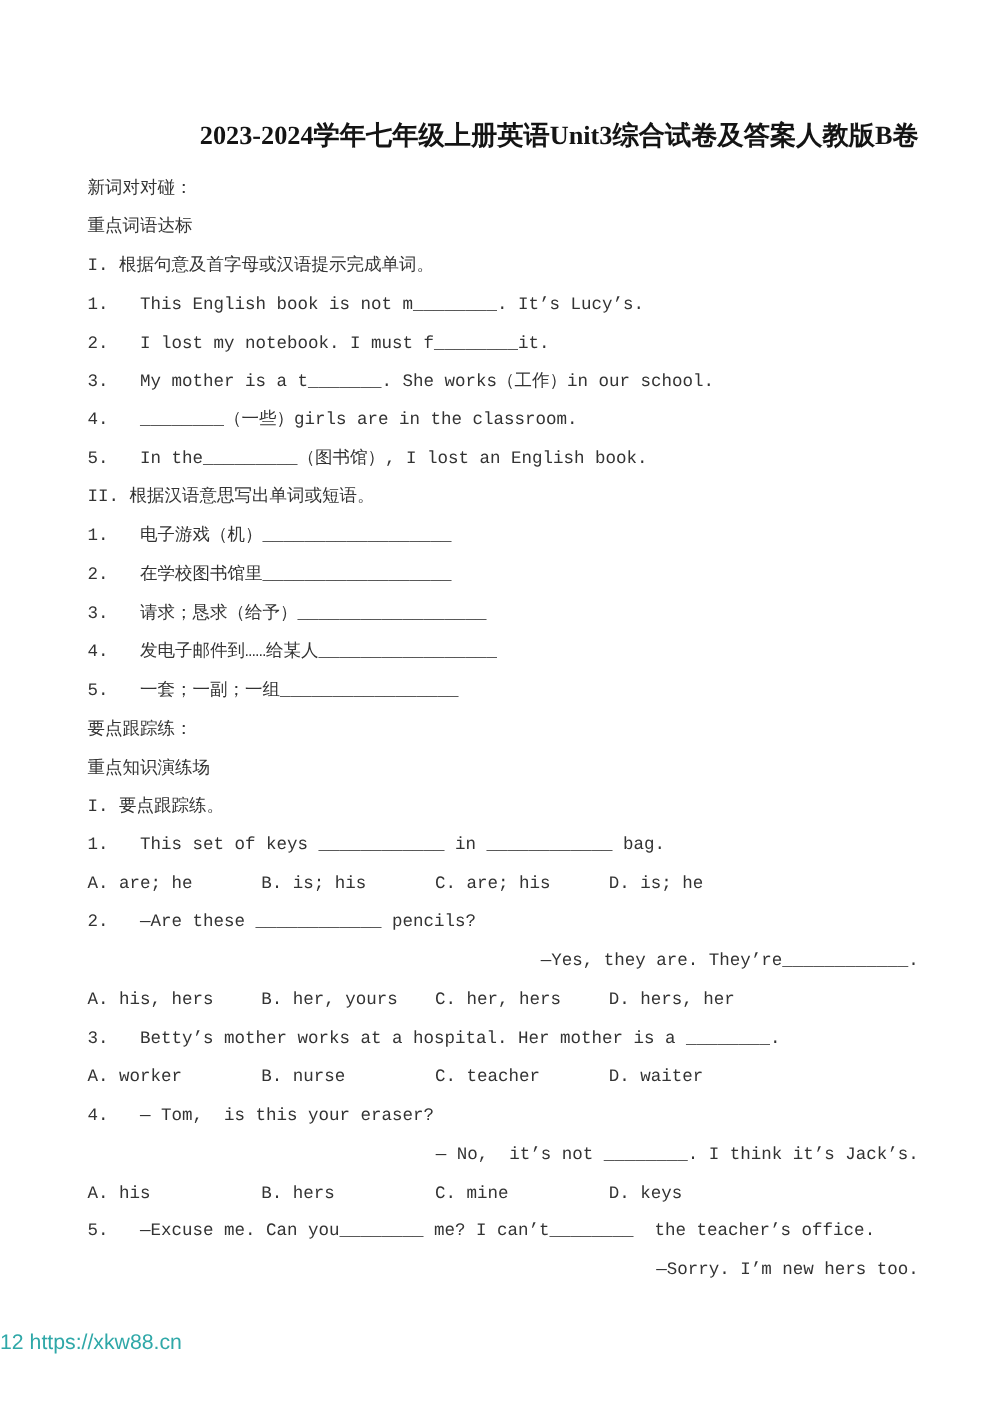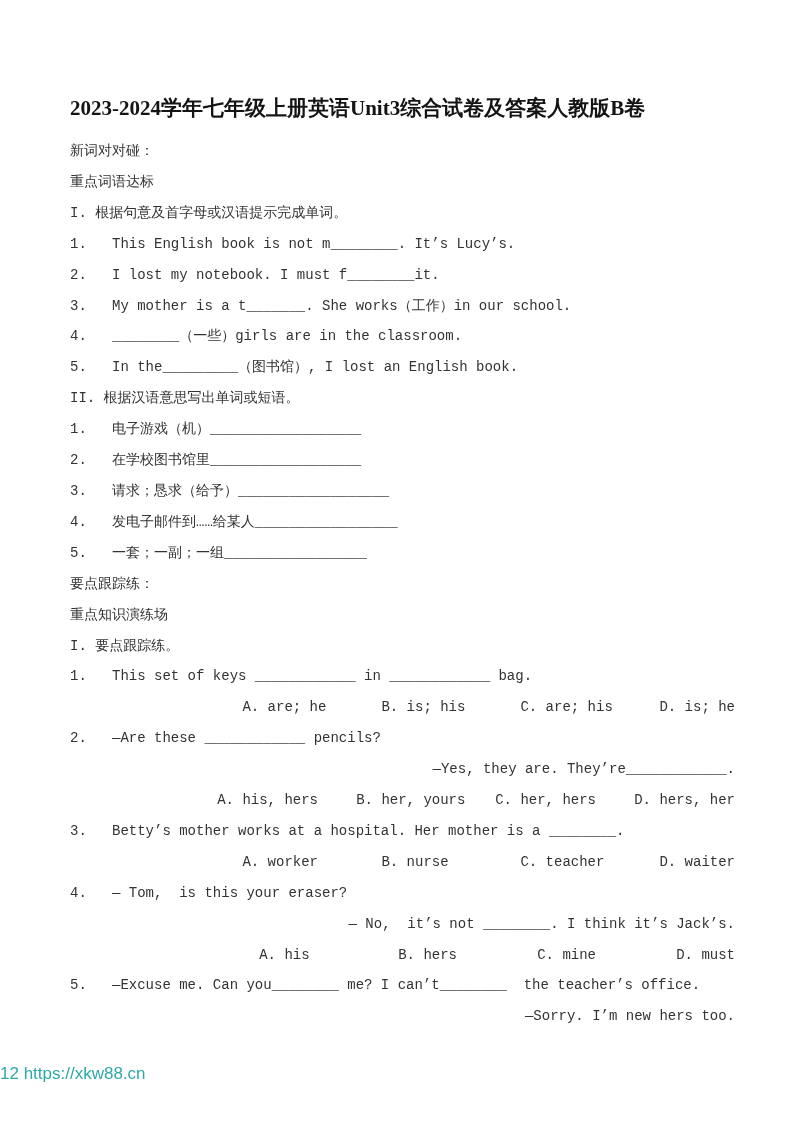--- a/index.html
+++ b/index.html
@@ -19,41 +19,40 @@
     position: absolute;
     left: 70px;
     top: 94px;
     width: 665px;
   }
   .title {
     font-family: "Liberation Serif", "DejaVu Serif", serif;
     font-weight: bold;
     font-size: 21px;
     color: #141414;
-    text-align: left;
+    text-align: right;
     line-height: 28px;
     margin-bottom: 14px;
     white-space: nowrap;
   }
   .line {
     font-size: 14px;
     line-height: 30.9px;
     white-space: pre-wrap;
     color: #333333;
   }
   .line.indent {
     padding-left: 30px;
     text-align: right;
   }
   .opts {
     display: flex;
     font-size: 14px;
     line-height: 30.9px;
     white-space: pre;
-    justify-content: flex-end;
   }
   .opts span {
     width: 139px;
     flex: 0 0 auto;
   }
   .opts span:last-child {
     width: auto;
   }
   .footer {
     position: absolute;
@@ -94,21 +93,21 @@
       <div class="line">I. 要点跟踪练。</div>
       <div class="line">1.   This set of keys ____________ in ____________ bag.</div>
       <div class="opts"><span>A. are; he</span><span>B. is; his</span><span>C. are; his</span><span>D. is; he</span></div>
       <div class="line">2.   —Are these ____________ pencils?</div>
       <div class="line indent">—Yes, they are. They’re____________.</div>
       <div class="opts"><span>A. his, hers</span><span>B. her, yours</span><span>C. her, hers</span><span>D. hers, her</span></div>
       <div class="line">3.   Betty’s mother works at a hospital. Her mother is a ________.</div>
       <div class="opts"><span>A. worker</span><span>B. nurse</span><span>C. teacher</span><span>D. waiter</span></div>
       <div class="line">4.   — Tom,  is this your eraser?</div>
       <div class="line indent">— No,  it’s not ________. I think it’s Jack’s.</div>
-      <div class="opts"><span>A. his</span><span>B. hers</span><span>C. mine</span><span>D. must</span></div>
+      <div class="opts"><span>A. his</span><span>B. hers</span><span>C. mine</span><span>D. keys</span></div>
       <div class="line">5.   —Excuse me. Can you________ me? I can’t________  the teacher’s office.</div>
       <div class="line indent">—Sorry. I’m new hers too.</div>
     </div>
 </div>
 
 <div class="footer">
   <span>12</span>
   <a href="#">https://xkw88.cn</a>
 </div>
 

